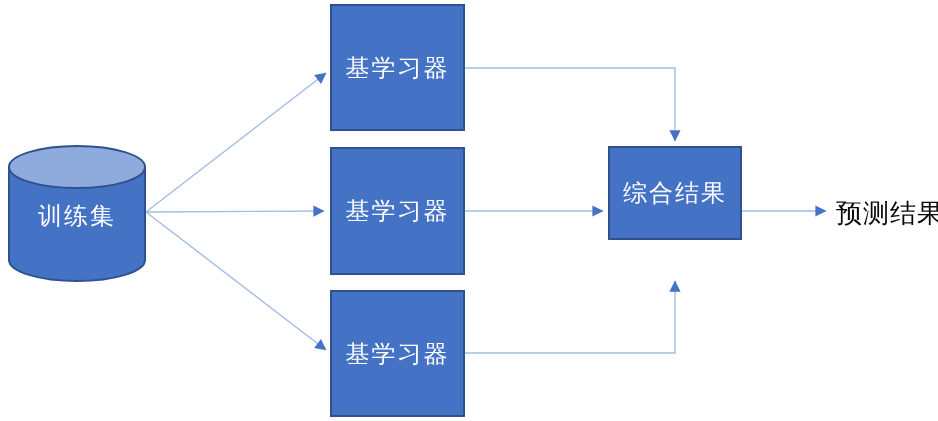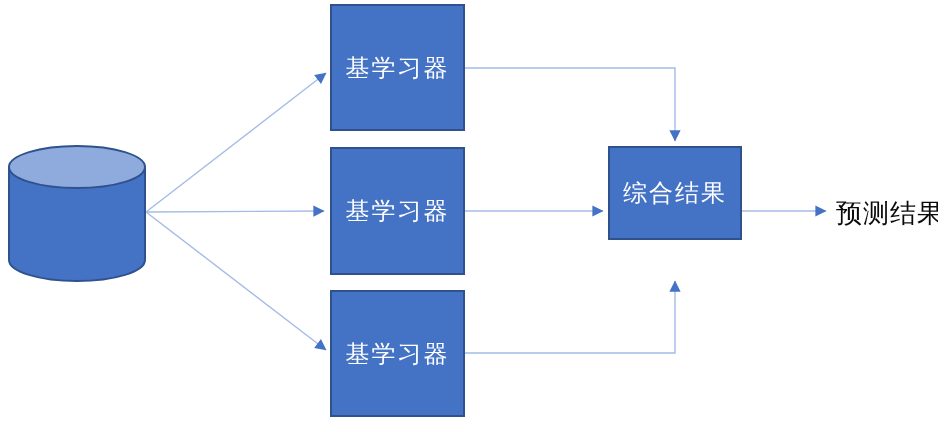--- a/index.html
+++ b/index.html
@@ -88,16 +88,17 @@
   <div class="node node-b2">
     <span>基学习器</span>
   </div>
   <div class="node node-b3">
     <span>基学习器</span>
   </div>
   <div class="node node-combiner">
     <span>综合结果</span>
   </div>
 
+  <div class="cyl-label">训练集</div>
 
   <div class="output-label">预测结果</div>
 
 </div>
 
 </body></html>

